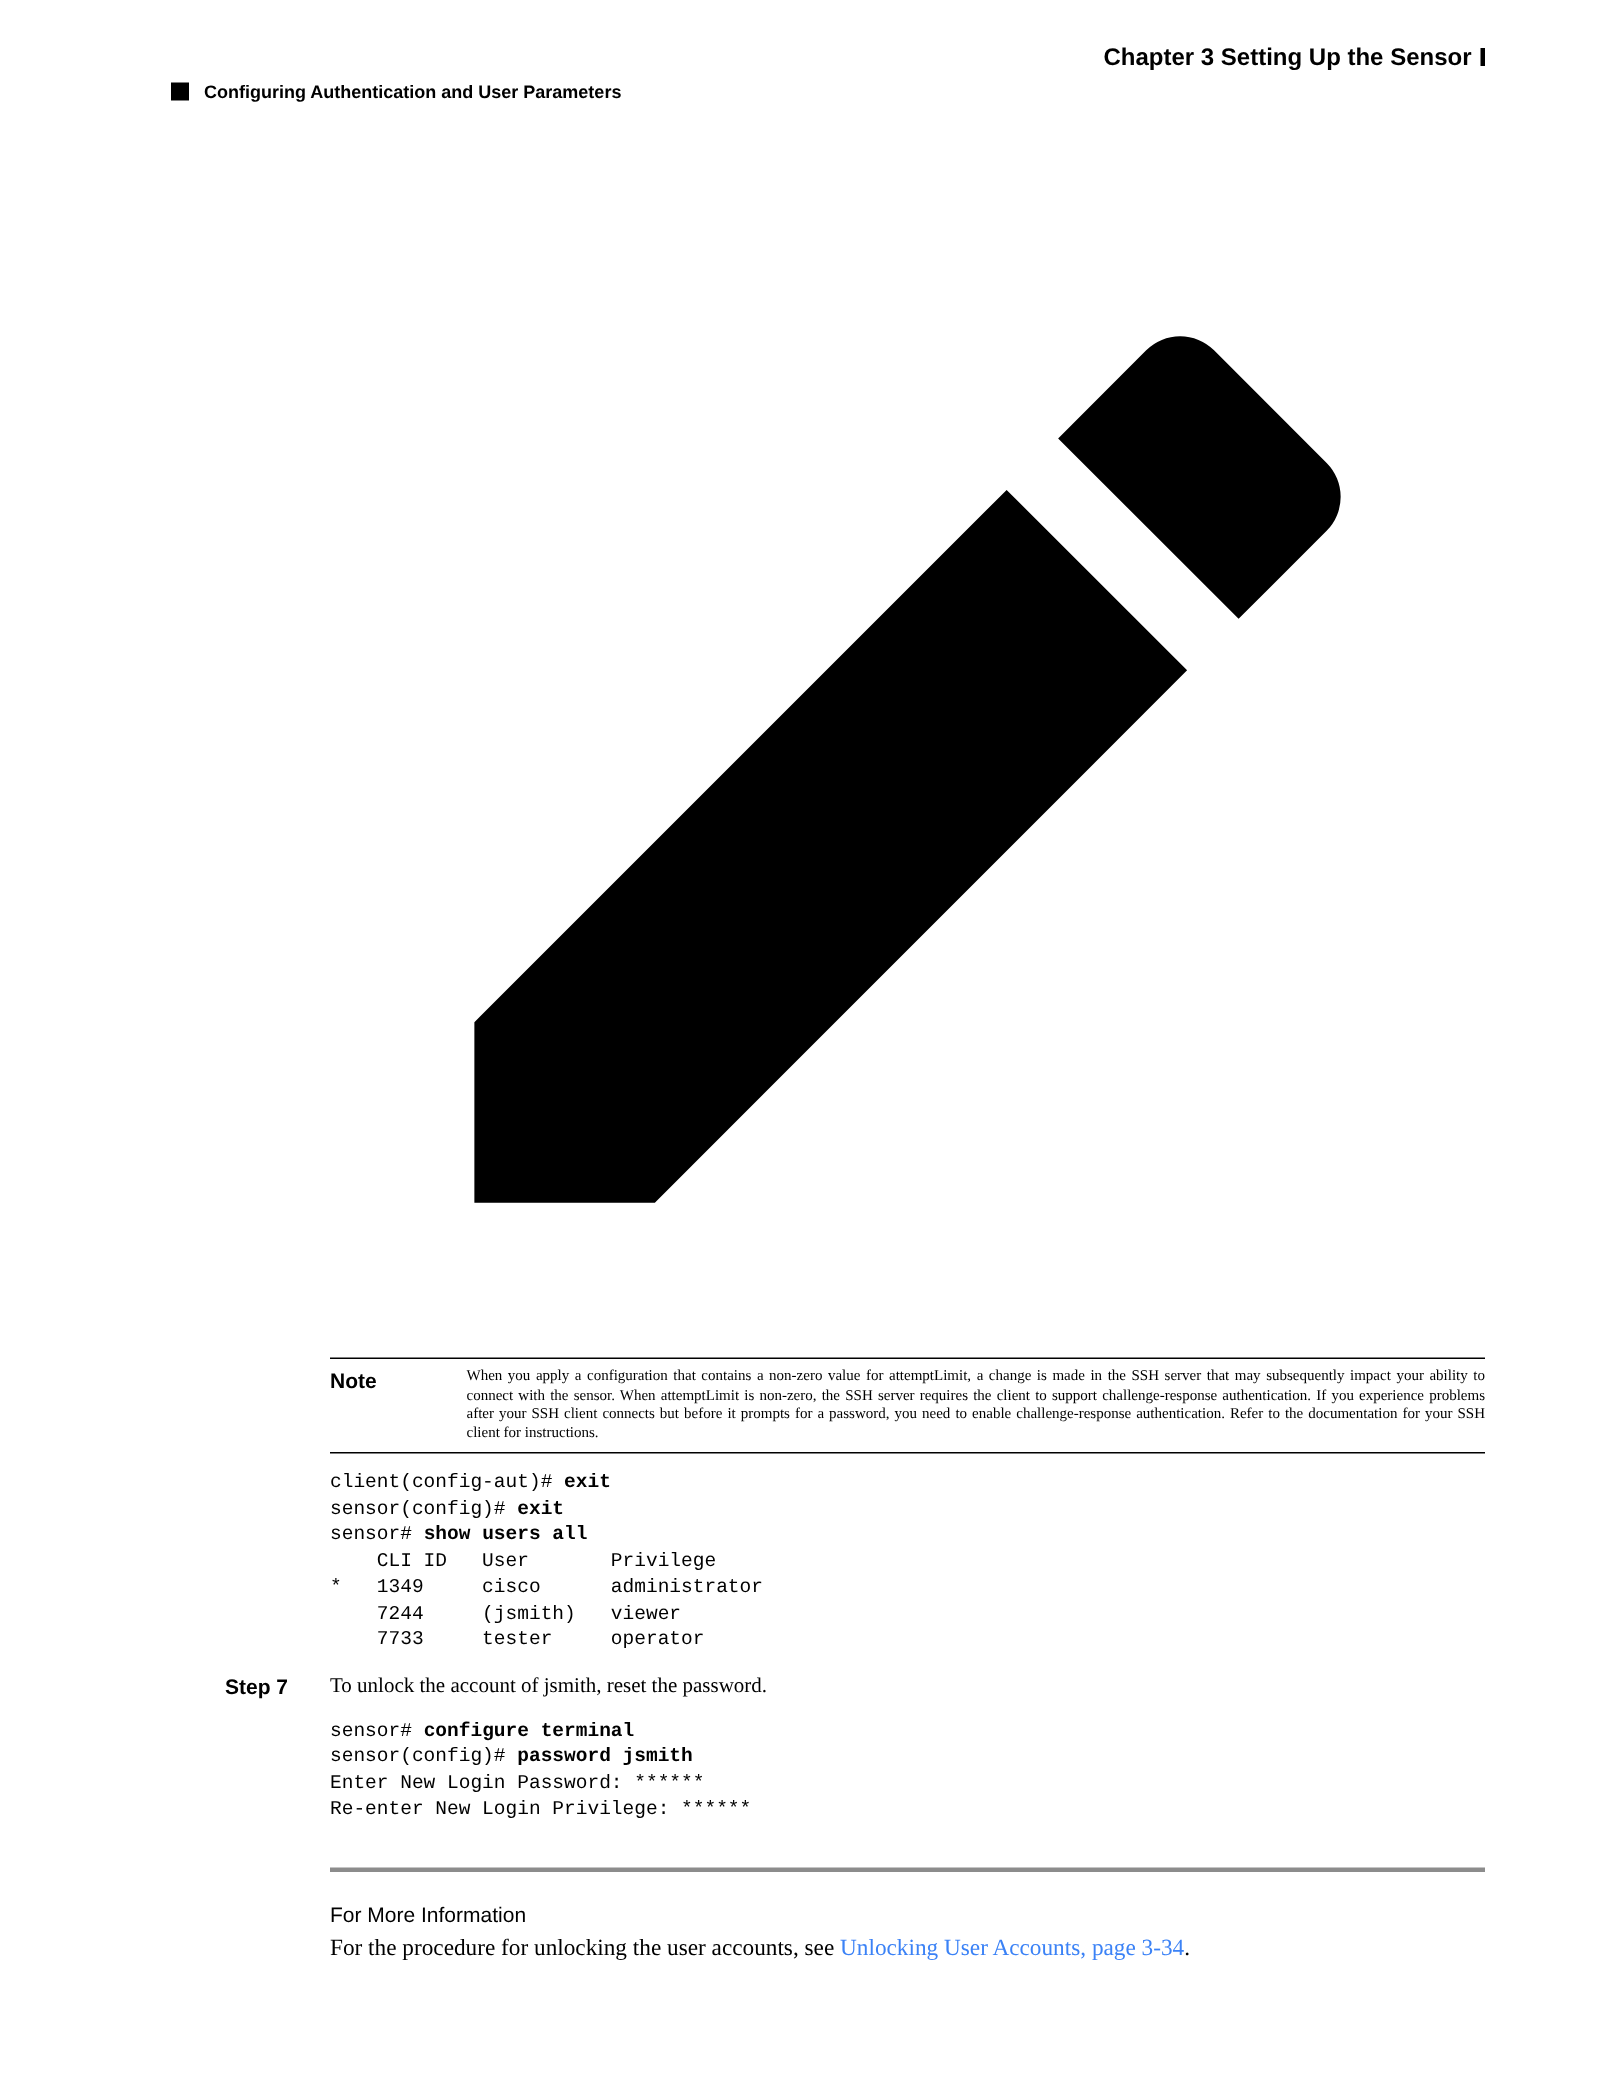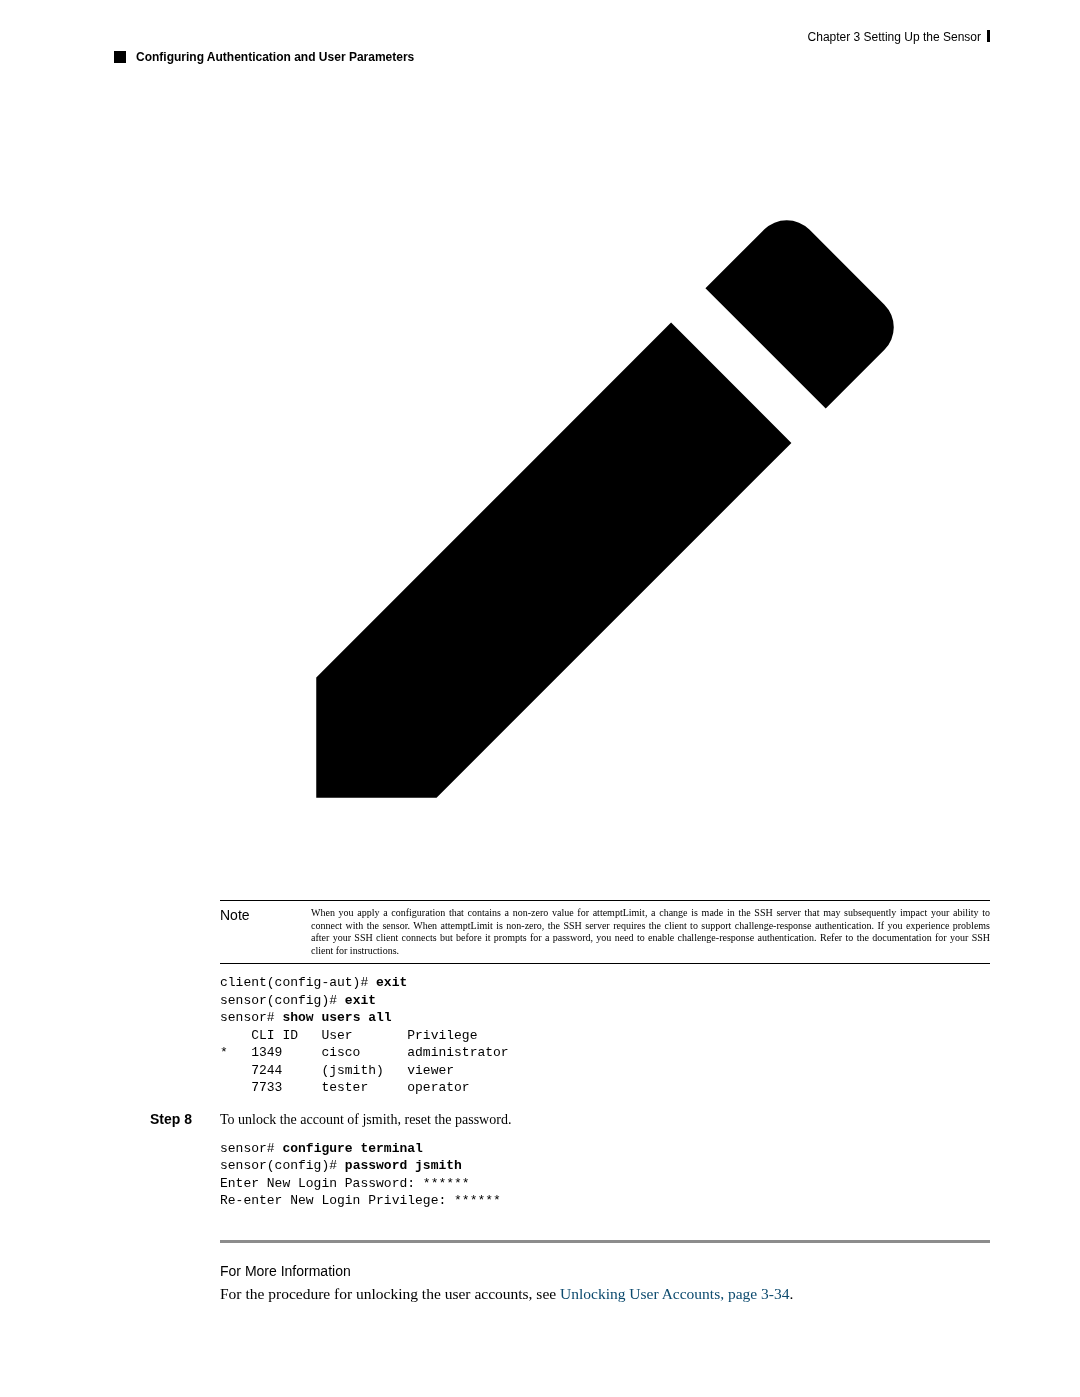--- a/index.html
+++ b/index.html
@@ -19,38 +19,38 @@
   }
   .header-row {
     display: flex;
     align-items: center;
     margin-bottom: 6px;
   }
   .header-row.line2 {
     margin-bottom: 20px;
   }
   .sq { width: 12px; height: 12px; background:#000; display:inline-block; }
-  .header-right { margin-left:auto; font-family: Arial, Helvetica, sans-serif; font-weight:400; font-size:12px;text-align:right; }
+  .header-right { margin-left:auto; font-family: Arial, Helvetica, sans-serif; font-weight:700; font-size:16px;text-align:right; }
   .header-right .vbar { display:inline-block; width:3px; height:12px; background:#000; margin-left:6px; vertical-align:-1px;}
   .header-left { font-family: Arial, Helvetica, sans-serif; font-weight:700; font-size:12px; display:flex; align-items:center;padding-left:24px; }
   .header-left .sq { margin-right:10px; }
   .content { padding-left: 130px; }
   .note-block { margin-top: 60px; margin-bottom: 10px; }
   .note-rule-top, .note-rule-bot { border-top:1px solid #000; margin: 6px 0 6px 0; }
   .note-row { display:flex; }
-  .note-label { width:55px; font-family: Arial, Helvetica, sans-serif; font-weight:400; font-size:14px; flex:0 0 55px; }
+  .note-label { width:55px; font-family: Arial, Helvetica, sans-serif; font-weight:700; font-size:14px; flex:0 0 55px; }
   .note-text { font-size:10px; line-height:1.25; text-align:justify;margin-left:36px; }
   pre.cli { font-family: "Courier New", Courier, monospace; font-size:13px; line-height:1.35; white-space:pre; margin:10px 0 14px 0; }
   pre.cli .b { font-weight:700; }
   .step-row { display:flex; margin:4px 0 4px -70px; }
   .step-label { width:70px; flex:0 0 70px; font-family: Arial, Helvetica, sans-serif; font-weight:700; font-size:14px; }
   .step-body { font-size:14px; line-height:1.35; }
   .fmi-heading { font-family: Arial, Helvetica, sans-serif; font-weight:400; font-size:14px; margin-top:12px; margin-bottom:6px;}
   .fmi-text { font-size:15.5px; }
-  .link { color:#0c4a6e; }
+  .link { color:#3b82f6; }
   .thick-rule { border-top:3px solid #8c8c8c; margin:30px 0 20px 0; }
   .pencil-wrap { margin-bottom:-4px; }
 </style>
 </head>
 <body>
 
 <div class="page">
 
   <div class="header-row">
     <span class="header-right">
@@ -82,21 +82,21 @@
 
 <pre class="cli"><span>client(config-aut)# </span><span class="b">exit</span>
 <span>sensor(config)# </span><span class="b">exit</span>
 <span>sensor# </span><span class="b">show users all</span>
 <span>    CLI ID   User       Privilege</span>
 <span>*   1349     cisco      administrator</span>
 <span>    7244     (jsmith)   viewer</span>
 <span>    7733     tester     operator</span></pre>
 
     <div class="step-row">
-      <div class="step-label">Step 8</div>
+      <div class="step-label">Step 7</div>
       <div class="step-body">To unlock the account of jsmith, reset the password.</div>
     </div>
 
 <pre class="cli"><span>sensor# </span><span class="b">configure terminal</span>
 <span>sensor(config)# </span><span class="b">password jsmith</span>
 <span>Enter New Login Password: ******</span>
 <span>Re-enter New Login Privilege: ******</span></pre>
 
     <div class="thick-rule"></div>
 

